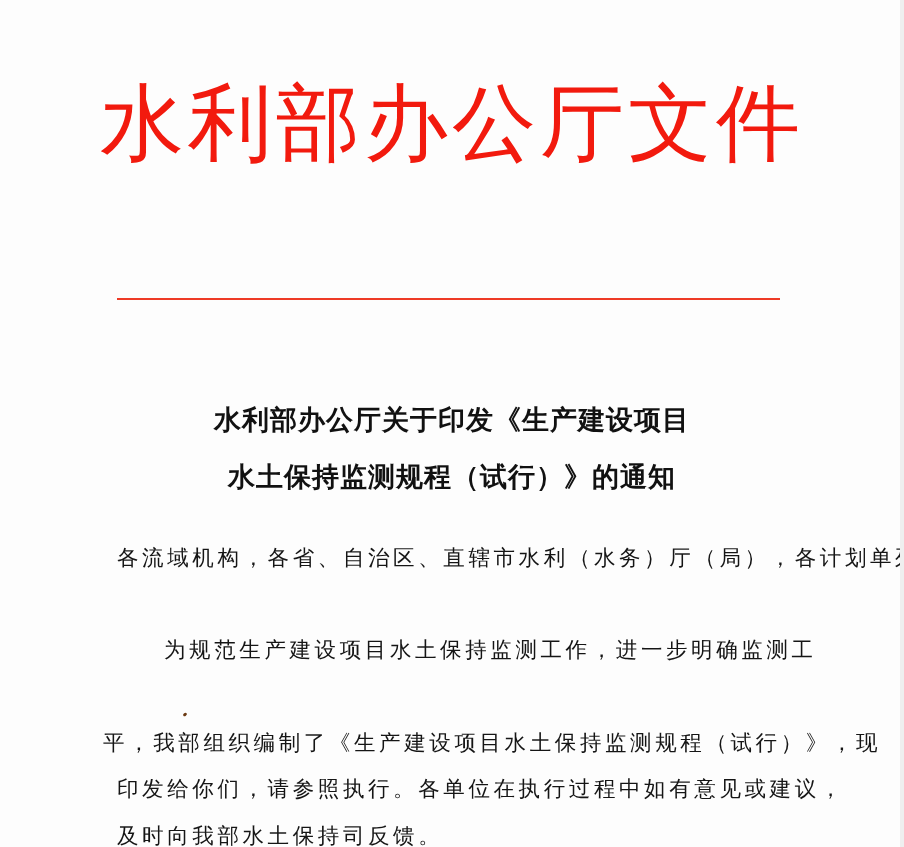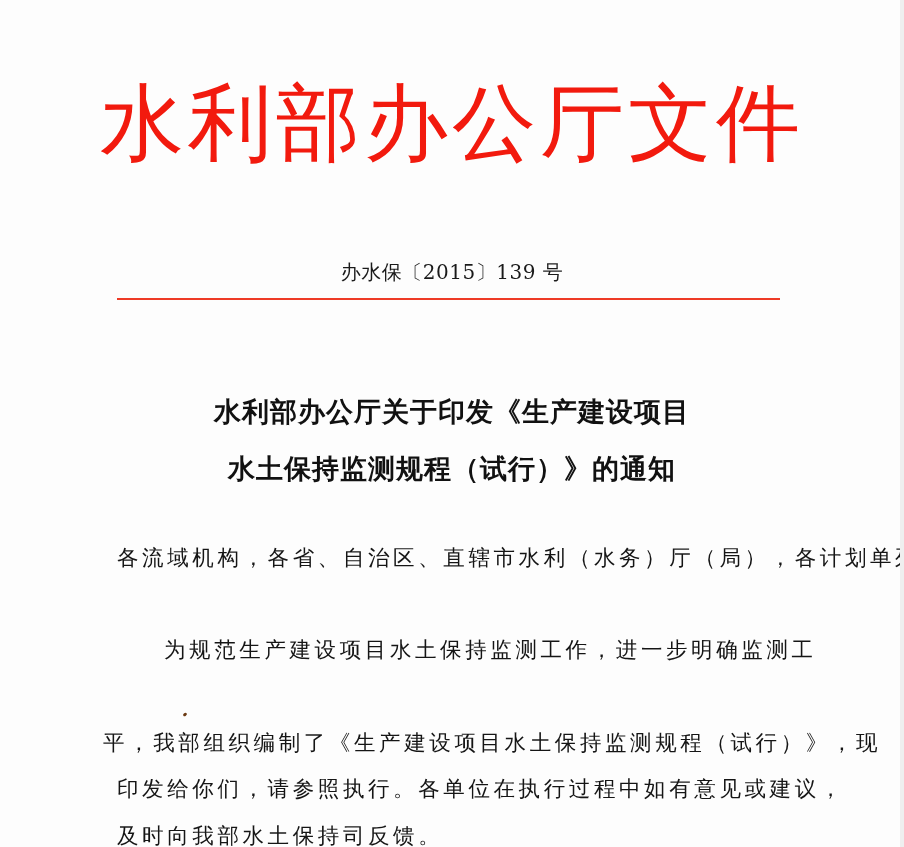--- a/index.html
+++ b/index.html
@@ -67,20 +67,21 @@
       position: absolute;
       left: 0;
       width: 904px;
       text-align: center;
       font-family: "DejaVu Sans", "Liberation Sans", sans-serif;
       font-weight: bold;
       font-size: 27px;
       line-height: 36px;
       color: #111111;
       letter-spacing: 1px;
+      margin-top: 8px;
     }
     .title-line-1 { top: 394px; }
     .title-line-2 { top: 451px; }
     .body-line {
       position: absolute;
       font-family: "DejaVu Serif", "Liberation Serif", serif;
       font-size: 21.5px;
       line-height: 30px;
       color: #151515;
       white-space: nowrap;
@@ -103,21 +104,20 @@
       background: #6b3a12;
       transform: rotate(-35deg);
     }
   </style>
 </head>
 <body>
 
 <div class="page">
   <div class="masthead">水利部办公厅文件</div>
 
-  <div class="doc-number">办水保〔2015〕139 号</div>
 
   <div class="red-rule"></div>
 
   <div class="title title-line-1">水利部办公厅关于印发《生产建设项目</div>
   <div class="title title-line-2">水土保持监测规程（试行）》的通知</div>
 
   <div class="body-line l1">各流域机构，各省、自治区、直辖市水利（水务）厅（局），各计划单列</div>
 
   <div class="body-line l3">为规范生产建设项目水土保持监测工作，进一步明确监测工</div>
   <div class="body-line l5">平，我部组织编制了《生产建设项目水土保持监测规程（试行）》，现</div>

